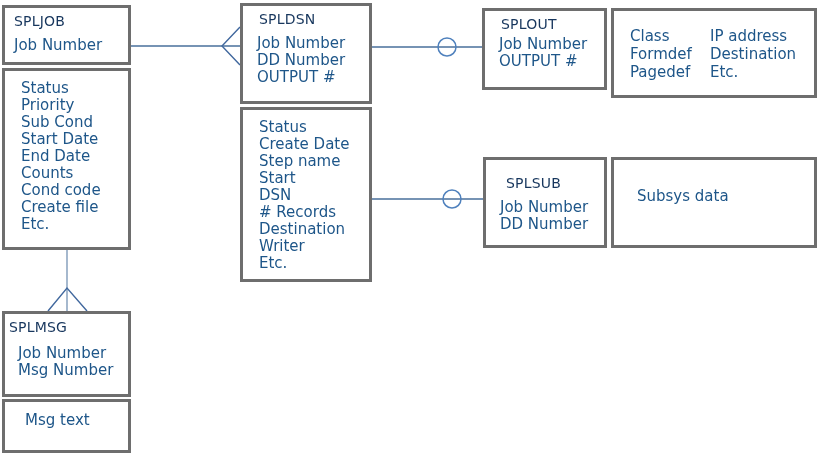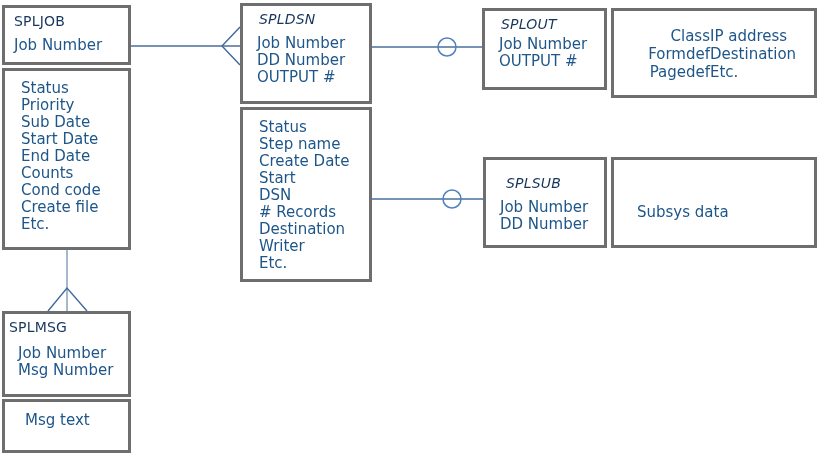--- a/index.html
+++ b/index.html
@@ -49,24 +49,24 @@
     padding: 8px 0 0 9px;
     white-space: nowrap;
   }
   .attrs {
     font-size: 15px;
     color: var(--text-color);
     line-height: 17px;
     padding: 9px 0 0 16px;
     white-space: nowrap;
   }
-  .pad-title { padding-left: 16px; font-style: italic; }
+  .pad-title { padding-left: 16px; }
   .pad-keys  { padding-left: 14px; }
   .cols { display: flex; }
-  .col1 { width: 80px; text-align: right; }
+  .col1 { width: 80px; }
   .rel-line   { stroke: var(--line-color); stroke-width: 1.8; }
   .rel-thin   { stroke: var(--line-color); stroke-width: 1.3; }
   .rel-symbol { stroke: var(--symbol-color); stroke-width: 1.4; fill: none; }
   .rel-circle { stroke: var(--circle-color); stroke-width: 1.5; fill: none; }
 </style>
 </head>
 <body>
 
 <div class="canvas">
 
@@ -88,43 +88,43 @@
   <div class="box" style="left:2px;top:5px;width:129px;height:60px">
     <div class="title">SPLJOB</div>
     <div class="keys">
       <div>Job Number</div>
     </div>
   </div>
   <div class="box" style="left:2px;top:68px;width:129px;height:182px">
     <div class="attrs">
       <div>Status</div>
       <div>Priority</div>
-      <div>Sub Date</div>
+      <div>Sub Cond</div>
       <div>Start Date</div>
       <div>End Date</div>
       <div>Counts</div>
       <div>Cond code</div>
       <div>Create file</div>
       <div>Etc.</div>
     </div>
   </div>
 
   <div class="box" style="left:240px;top:3px;width:132px;height:101px">
     <div class="title pad-title">SPLDSN</div>
     <div class="keys pad-keys">
       <div>Job Number</div>
       <div>DD Number</div>
       <div>OUTPUT #</div>
     </div>
   </div>
   <div class="box" style="left:240px;top:107px;width:132px;height:175px">
     <div class="attrs">
       <div>Status</div>
+      <div>Create Date</div>
       <div>Step name</div>
-      <div>Create Date</div>
       <div>Start</div>
       <div>DSN</div>
       <div># Records</div>
       <div>Destination</div>
       <div>Writer</div>
       <div>Etc.</div>
     </div>
   </div>
 
   <div class="box" style="left:482px;top:8px;width:125px;height:82px">
@@ -150,21 +150,21 @@
   </div>
 
   <div class="box" style="left:483px;top:157px;width:124px;height:91px">
     <div class="title pad-title" style="padding-top:15px;padding-left:20px">SPLSUB</div>
     <div class="keys pad-keys">
       <div>Job Number</div>
       <div>DD Number</div>
     </div>
   </div>
   <div class="box" style="left:611px;top:157px;width:206px;height:91px">
-    <div class="attrs" style="padding-top:44px;padding-left:23px">
+    <div class="attrs" style="padding-top:28px;padding-left:23px">
       <div>Subsys data</div>
     </div>
   </div>
 
   <div class="box" style="left:2px;top:311px;width:129px;height:86px">
     <div class="title" style="padding-left:4px">SPLMSG</div>
     <div class="keys" style="padding-left:13px;padding-top:10px">
       <div>Job Number</div>
       <div>Msg Number</div>
     </div>

